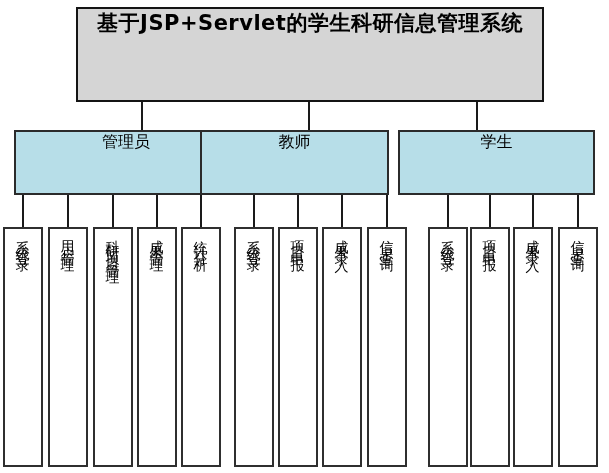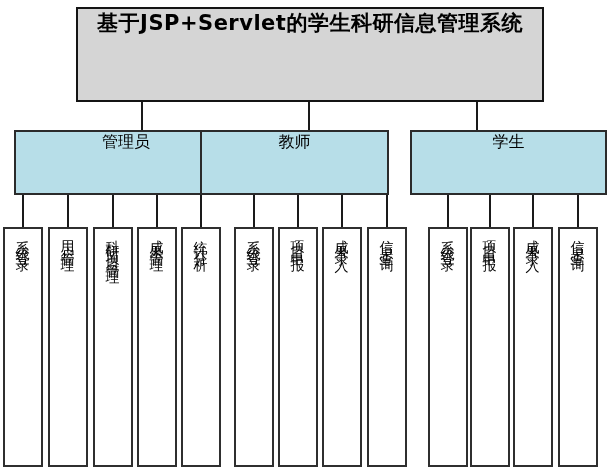--- a/index.html
+++ b/index.html
@@ -35,21 +35,21 @@
   }
   .role-box {
     top: 130px;
     height: 65px;
     background: #b7dee8;
     border: 2px solid #2b2b2b;
     font-size: 16px;
   }
   .role-admin   { left: 14px;  width: 224px; }
   .role-teacher { left: 200px; width: 189px; }
-  .role-student { left: 410px; width: 197px; }
+  .role-student { left: 398px; width: 197px; }
   .leaf-box {
     top: 227px;
     width: 40px; height: 240px;
     background: #ffffff;
     border: 2px solid #2f2f2f;
     font-size: 14px;
   }
   .leaf-label {
     writing-mode: vertical-rl;
     text-orientation: upright;

